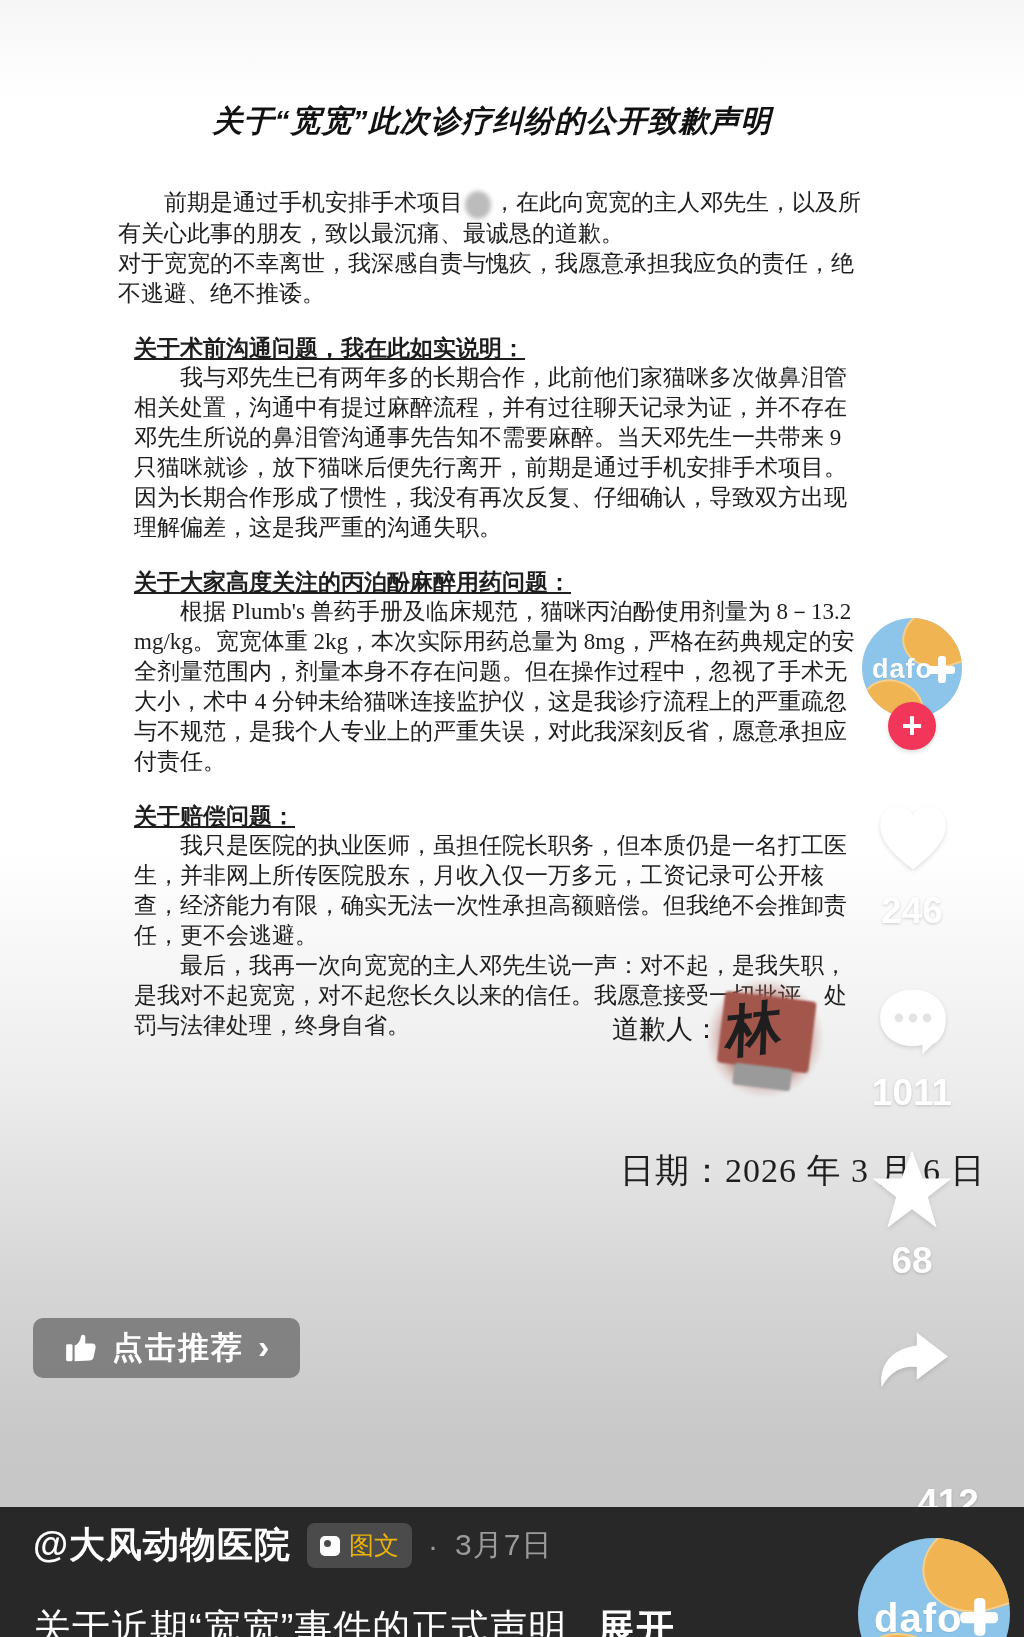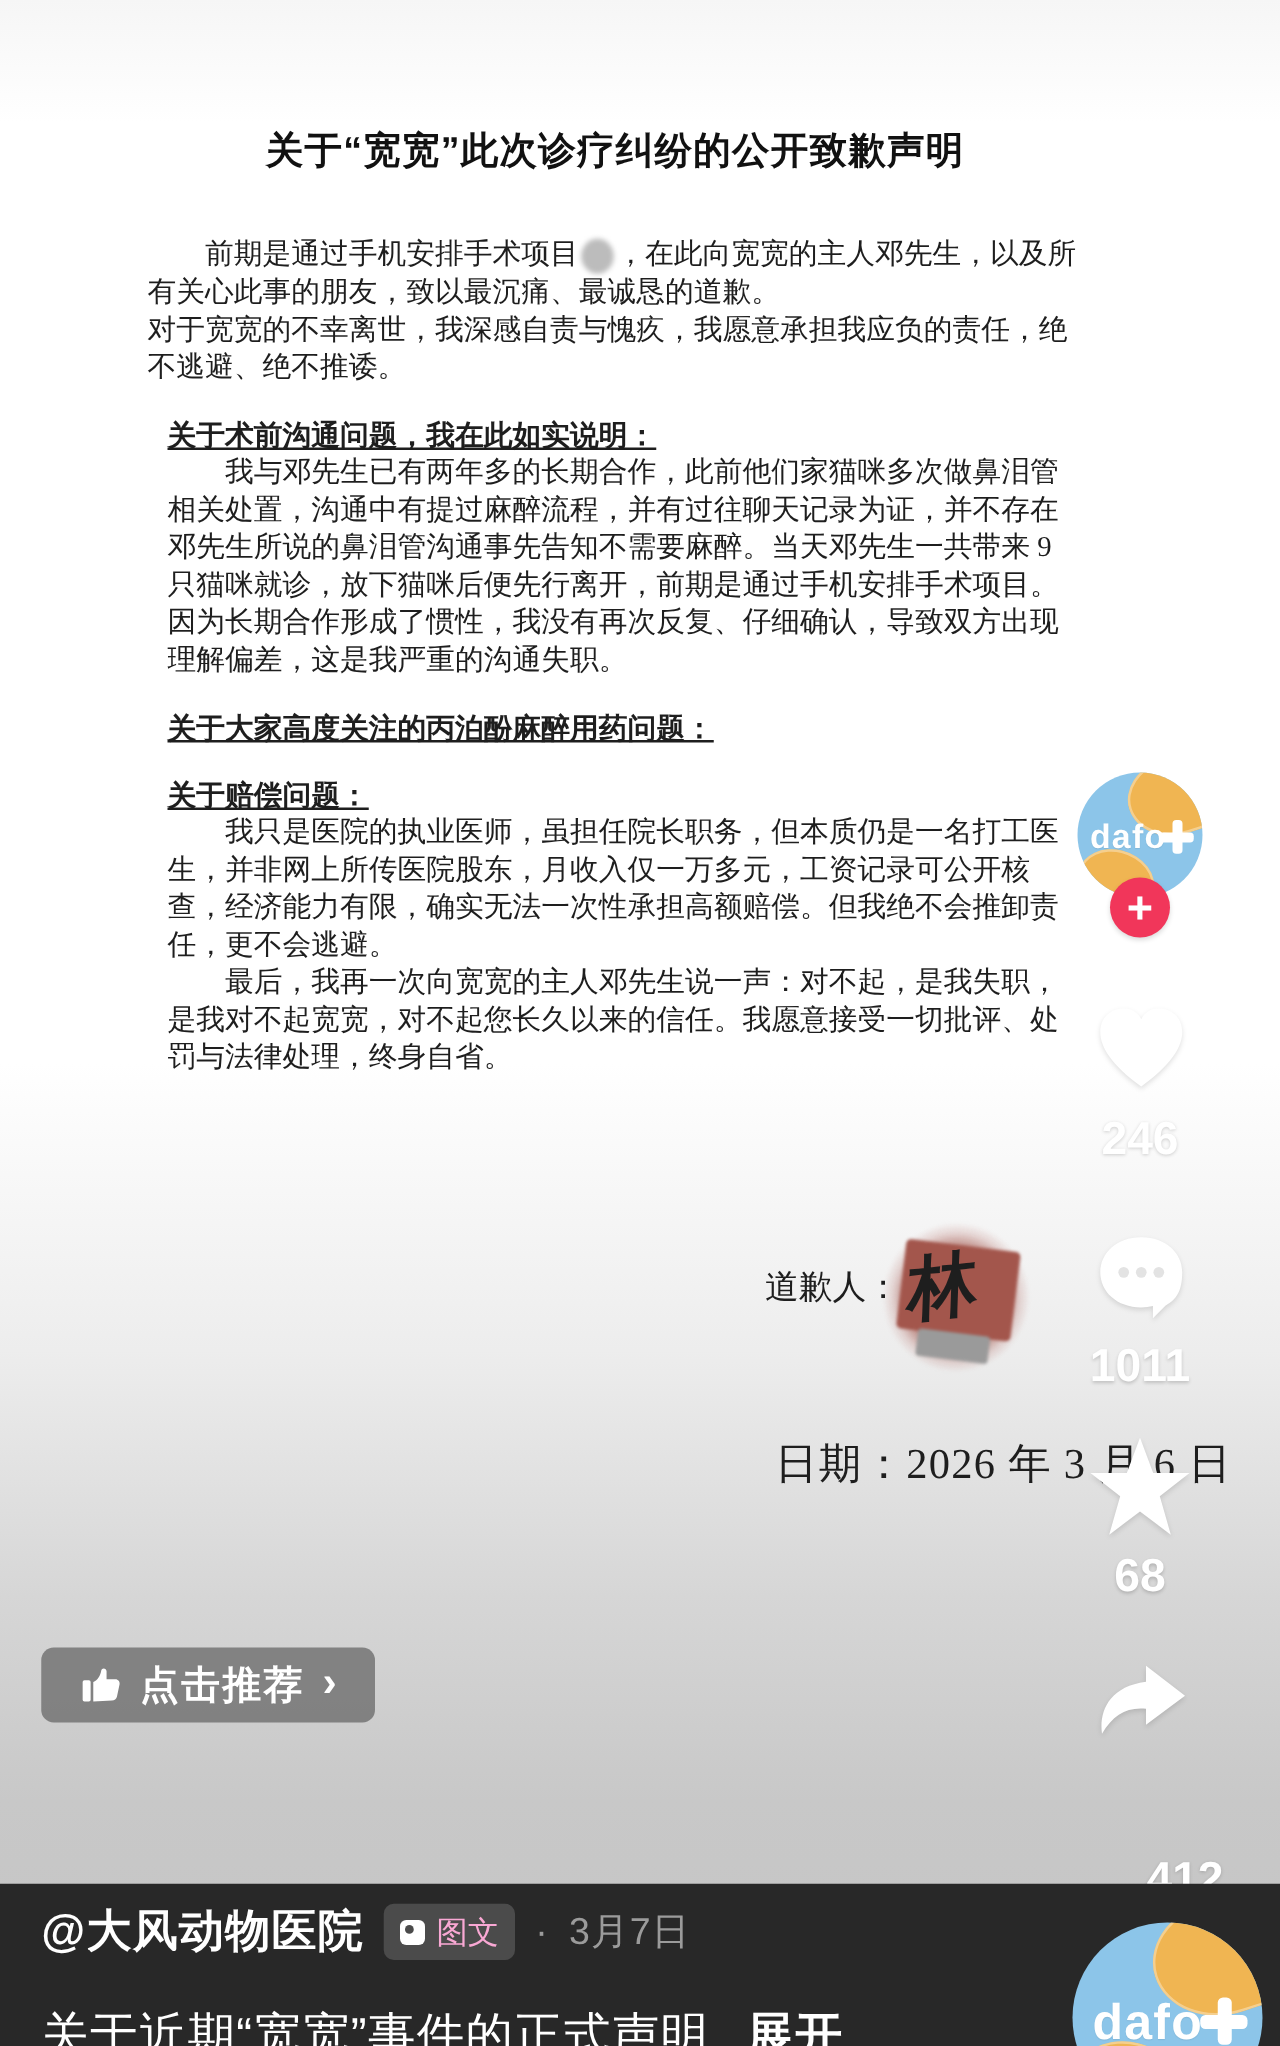--- a/index.html
+++ b/index.html
@@ -4,21 +4,21 @@
 <style>
   html,body{margin:0;padding:0;}
   body{font-family:"Liberation Sans",sans-serif;}
   #page{position:relative;width:1024px;height:1637px;overflow:hidden;
     background:linear-gradient(180deg,#f6f6f6 0%,#ffffff 6%,#ffffff 52%,#ededed 66%,#d6d6d6 78%,#c8c8c8 88%,#c4c4c4 100%);}
 
   
   .doc{position:absolute;left:118px;top:100px;width:748px;color:#1e1e1e;
     font-family:"Liberation Serif",serif;font-size:23px;line-height:30px;}
   .doc-title{text-align:center;font-family:"Liberation Sans",sans-serif;
-    font-weight:bold;font-size:30px;line-height:42px;letter-spacing:1px;margin-bottom:46px;color:#111;}
+    font-weight:bold;font-size:30px;line-height:42px;letter-spacing:1px;margin-bottom:46px;color:#111;font-style:italic;}
   .doc p{margin:0;}
   .ind{text-indent:2em;}
   .sec{margin-top:24px;margin-left:16px;}
   .sec-h{font-family:"Liberation Sans",sans-serif;font-weight:bold;text-decoration:underline;}
   .redact{display:inline-block;width:26px;height:28px;background:#bcbcbc;border-radius:50%;
     filter:blur(2px);vertical-align:middle;margin:0 2px;}
 
   .sig-row{position:absolute;left:612px;top:992px;font-family:"Liberation Serif",serif;
     font-size:27px;color:#1e1e1e;white-space:nowrap;}
   .sig-name{display:inline-block;font-size:56px;font-weight:bold;transform:rotate(-6deg) skewX(-8deg);
@@ -60,21 +60,21 @@
   .recommend-label{font-size:31px;font-weight:bold;letter-spacing:2px;}
   .recommend-chevron{font-size:34px;font-weight:bold;line-height:1;transform:translateY(-2px);}
 
   
   .bottom-bar{position:absolute;left:0;top:1473px;width:1024px;height:164px;background:#282828;margin-top:34px;}
   .meta-row{position:absolute;left:33px;top:14px;display:flex;align-items:center;gap:16px;}
   .username{color:#fff;font-size:36px;font-weight:bold;letter-spacing:1px;background:none;border:none;padding:0;cursor:pointer;}
   .media-badge{display:flex;align-items:center;gap:9px;background:#4b4b4b;border-radius:8px;padding:6px 13px;}
   .media-badge-icon{width:20px;height:20px;background:#fff;border-radius:5px;position:relative;}
   .media-badge-icon::after{content:"";position:absolute;left:4px;top:4px;width:7px;height:7px;border-radius:50%;background:#4b4b4b;}
-  .media-badge-label{color:#f9a8d4;font-size:25px;}
+  .media-badge-label{color:#eab308;font-size:25px;}
   .meta-date{color:#9b9b9b;font-size:30px;letter-spacing:1px;}
   .caption-row{position:absolute;left:33px;top:96px;color:#fff;font-size:38px;letter-spacing:1px;white-space:nowrap;}
   .caption-expand{font-weight:bold;margin-left:18px;cursor:pointer;}
   .share-count-pos{left:892px;top:1482px;}
 
   .avatar-footer{left:858px;top:1538px;width:152px;height:152px;}
   .avatar-footer .avatar-word{left:16px;top:58px;font-size:40px;}
   .avatar-footer .avatar-cross{right:12px;top:60px;transform:scale(1.4);transform-origin:top right;}
   .avatar-footer .cat-top{width:112px;height:92px;top:-18px;right:-24px;}
   .avatar-footer .cat-bottom{width:92px;height:74px;bottom:-18px;}
@@ -89,20 +89,21 @@
     <p class="ind"><span>前期是通过手机安排手术项目</span><span class="redact"></span><span>，在此向宽宽的主人邓先生，以及所有关心此事的朋友，致以最沉痛、最诚恳的道歉。</span></p>
     <p>对于宽宽的不幸离世，我深感自责与愧疚，我愿意承担我应负的责任，绝不逃避、绝不推诿。</p>
 
     <div class="sec">
       <p class="sec-h">关于术前沟通问题，我在此如实说明：</p>
       <p class="ind">我与邓先生已有两年多的长期合作，此前他们家猫咪多次做鼻泪管相关处置，沟通中有提过麻醉流程，并有过往聊天记录为证，并不存在邓先生所说的鼻泪管沟通事先告知不需要麻醉。当天邓先生一共带来 9 只猫咪就诊，放下猫咪后便先行离开，前期是通过手机安排手术项目。因为长期合作形成了惯性，我没有再次反复、仔细确认，导致双方出现理解偏差，这是我严重的沟通失职。</p>
     </div>
 
     <div class="sec">
       <p class="sec-h">关于大家高度关注的丙泊酚麻醉用药问题：</p>
+      <p class="ind">根据 Plumb's 兽药手册及临床规范，猫咪丙泊酚使用剂量为 8－13.2 mg/kg。宽宽体重 2kg，本次实际用药总量为 8mg，严格在药典规定的安全剂量范围内，剂量本身不存在问题。但在操作过程中，忽视了手术无大小，术中 4 分钟未给猫咪连接监护仪，这是我诊疗流程上的严重疏忽与不规范，是我个人专业上的严重失误，对此我深刻反省，愿意承担应付责任。</p>
     </div>
 
     <div class="sec">
       <p class="sec-h">关于赔偿问题：</p>
       <p class="ind">我只是医院的执业医师，虽担任院长职务，但本质仍是一名打工医生，并非网上所传医院股东，月收入仅一万多元，工资记录可公开核查，经济能力有限，确实无法一次性承担高额赔偿。但我绝不会推卸责任，更不会逃避。</p>
       <p class="ind">最后，我再一次向宽宽的主人邓先生说一声：对不起，是我失职，是我对不起宽宽，对不起您长久以来的信任。我愿意接受一切批评、处罚与法律处理，终身自省。</p>
     </div>
   </div>
 
   <div class="thumbprint">

